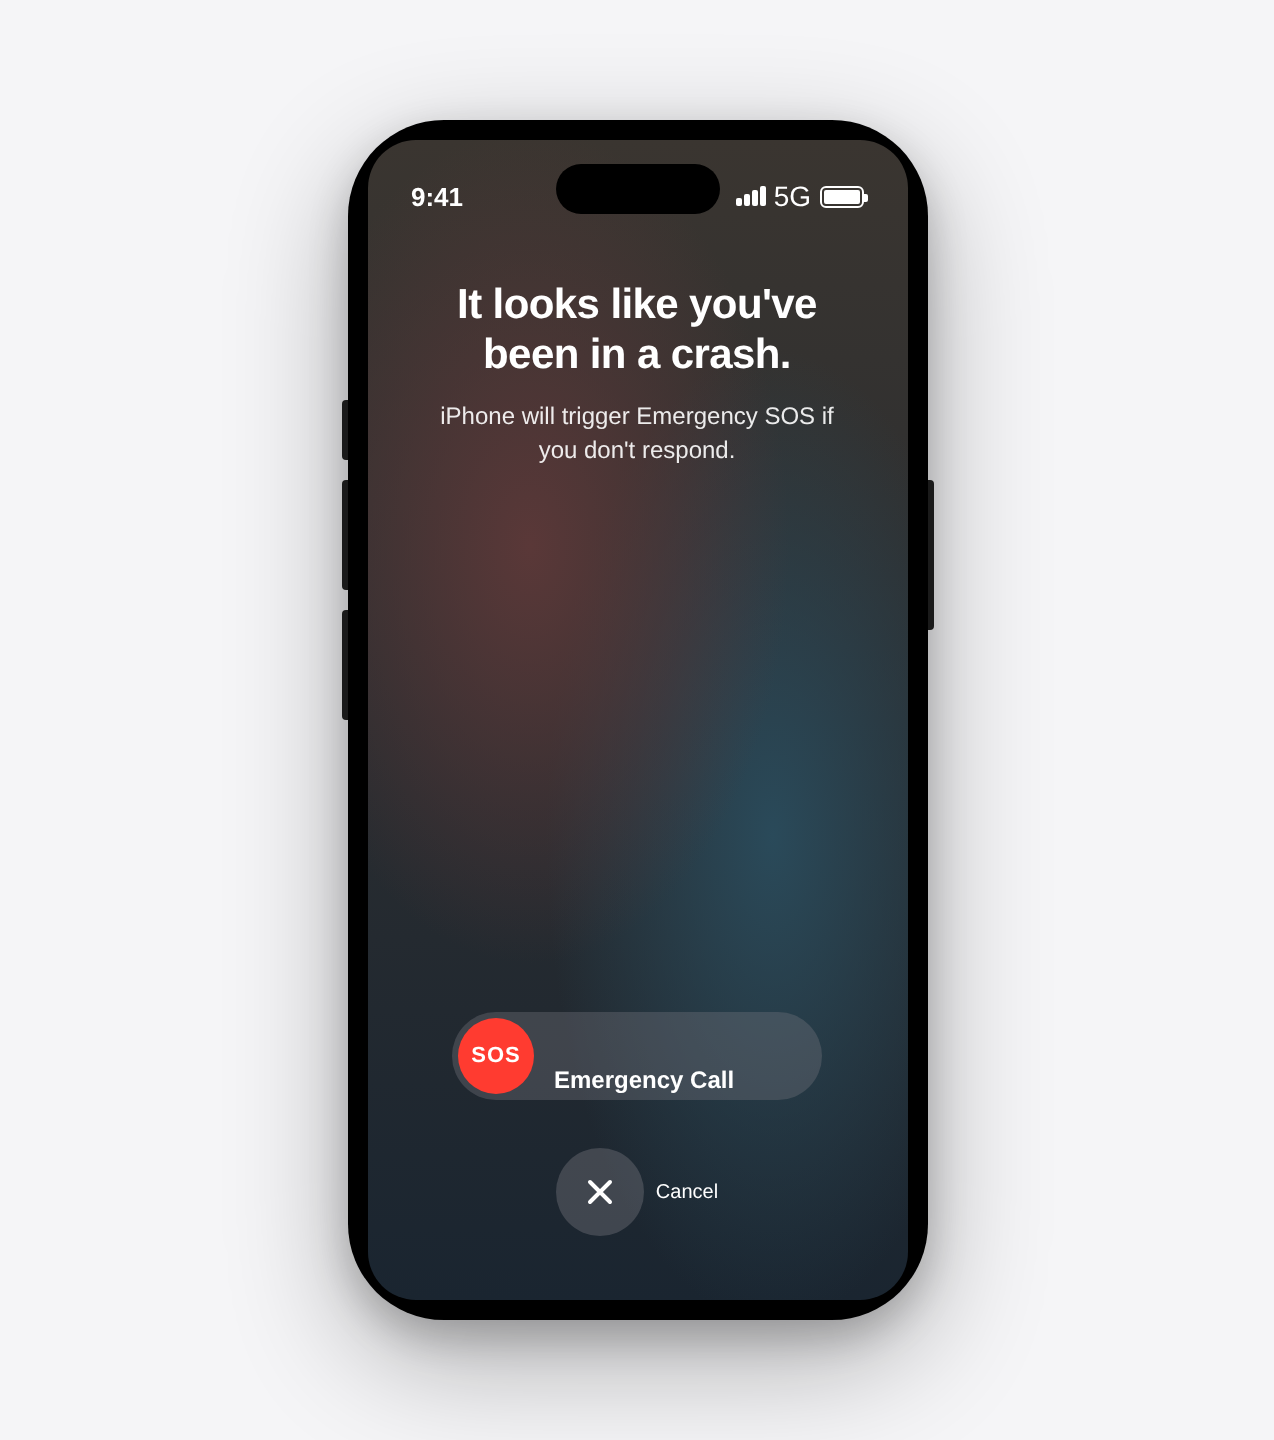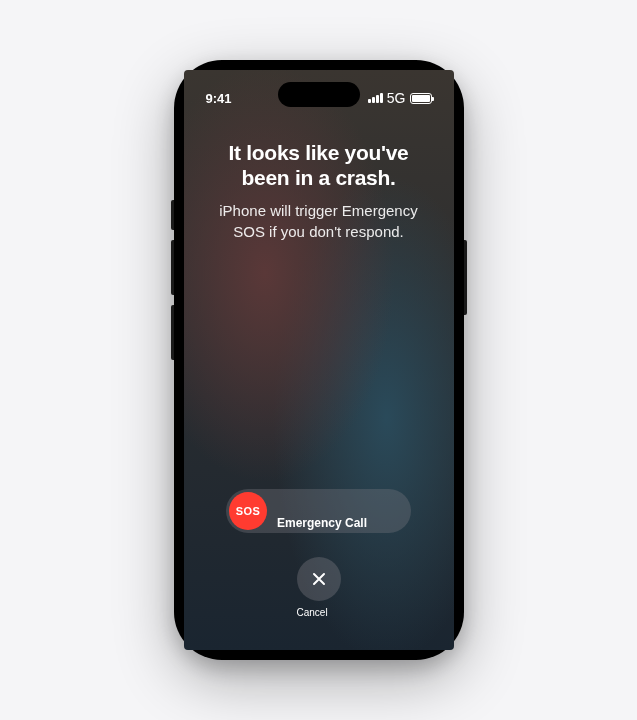--- a/index.html
+++ b/index.html
@@ -57,21 +57,21 @@
       top: 180px;
       width: 3px;
       height: 75px;
       background: #1a1a1a;
       border-radius: 0 2px 2px 0;
     }
     
     .screen {
       width: 100%;
       height: 100%;
-      border-radius: 4px;
+      border-radius: 24px;
       overflow: hidden;
       position: relative;
       background: radial-gradient(ellipse 80% 60% at 30% 35%, #5a3838 0%, transparent 60%),
                   radial-gradient(ellipse 70% 70% at 75% 60%, #2a4a5a 0%, transparent 60%),
                   linear-gradient(180deg, #3a3530 0%, #1a2530 100%);
     }
     
     .dynamic-island {
       position: absolute;
       top: 12px;
@@ -177,21 +177,21 @@
       font-size: 21px;
       font-weight: 600;
       text-align: center;
       line-height: 1.2;
       margin-top: 10px;
       letter-spacing: -0.3px;
     }
     
     .subtext {
       color: rgba(255,255,255,0.9);
-      font-size: 15px;
+      font-size: 12px;
       font-weight: 400;
       text-align: center;
       line-height: 1.4;
       margin-top: 10px;
     }
     
     .spacer {
       flex: 1;
     }
     
@@ -223,22 +223,21 @@
     }
     
     .slider-label {
       color: #fff;
       font-size: 12px;
       font-weight: 700;
     }
     
     .cancel-area {
       display: flex;
-      flex-direction: column;
-      align-items: flex-start;
+      align-items: center;
       gap: 6px;
       margin-bottom: 32px;
     }
     
     .cancel-button {
       width: 44px;
       height: 44px;
       background: rgba(120,120,128,0.4);
       border-radius: 50%;
       display: flex;

